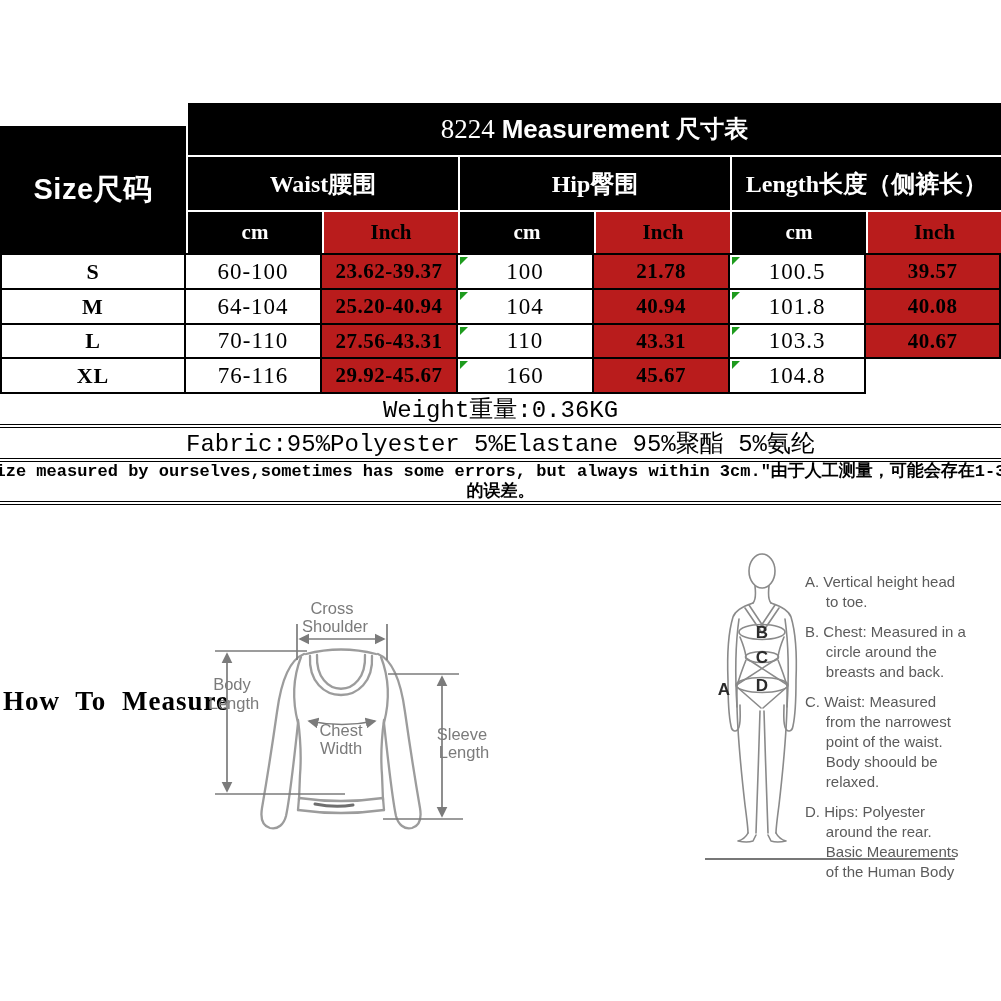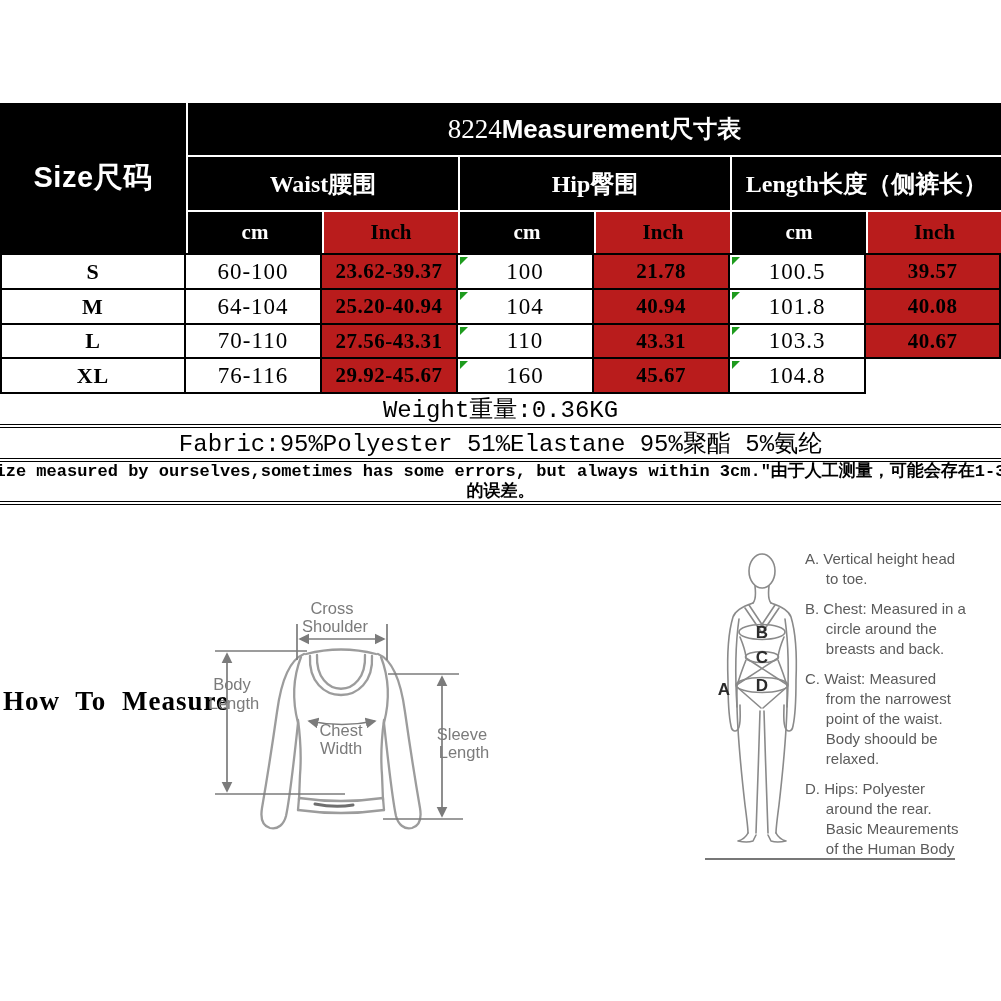--- a/index.html
+++ b/index.html
@@ -1,29 +1,29 @@
 <!DOCTYPE html>
 <html><head>
 <meta charset="utf-8">
 <style>
   html,body{margin:0;padding:0;background:#fff;}
   .serif{font-family:"Liberation Serif","DejaVu Serif",serif;}
   .mono{font-family:"Liberation Mono","DejaVu Sans Mono",monospace;}
-  .sans{font-family:"Liberation Sans","DejaVu Sans",sans-serif;}
+  .sans{font-family:"Liberation Sans","DejaVu Sans",sans-serif;margin-top:23px;}
   #stage{position:relative;width:1001px;height:1001px;background:#fff;overflow:hidden;}
 
   
   .size-table{position:absolute;left:0;top:103px;width:1001px;height:402px;display:grid;
     grid-template-columns:186px 136px 136px 136px 136px 136px 135px;
     grid-template-rows:52px 55px 43px 37px 35px 34px 35px 34px 34px 43px;}
   .cell{display:flex;align-items:center;justify-content:center;box-sizing:border-box;position:relative;}
   .blk{background:#000;color:#fff;}
   .ylw{background:#b91c1c;color:#000;}
   .wht{background:#fff;color:#000;}
-  .bL-w{border-left:2px solid #fff;} .bT-w{border-top:2px solid #fff;}
+  .bL-w{border-left:2px solid #fff;gap:7px;} .bT-w{border-top:2px solid #fff;}
   .bL-k{border-left:2px solid #000;} .bT-k{border-top:2px solid #000;}
   .bR-k{border-right:2px solid #000;} .bB-k{border-bottom:2px solid #000;}
   .c-sizeh{grid-column:1;grid-row:1/4;font-size:29px;font-weight:700;letter-spacing:.5px;}
   .c-title{grid-column:2/8;grid-row:1;}
   .t-code{font-family:"Liberation Serif","DejaVu Serif",serif;font-size:27px;font-weight:400;}
   .t-en{font-family:"Liberation Sans","DejaVu Sans",sans-serif;font-size:26px;font-weight:700;}
   .t-cn{font-family:"Liberation Sans","DejaVu Sans",sans-serif;font-size:24px;font-weight:700;}
   .c-group{grid-row:2;font-size:24px;font-weight:700;}
   .g1{grid-column:2/4;} .g2{grid-column:4/6;} .g3{grid-column:6/8;}
   .c-unit{grid-row:3;font-size:21px;font-weight:700;}
@@ -144,21 +144,21 @@
         <i class="gtri"></i>
         <span>160</span>
       </div>
     <div class="cell ylw d-inch bR-k bB-k" style="grid-row:7;grid-column:5">45.67</div>
     <div class="cell wht d bR-k bB-k" style="grid-row:7;grid-column:6">
         <i class="gtri"></i>
         <span>104.8</span>
       </div>
 
     <div class="full-row mono r-weight" style="grid-row:8">Weight重量:0.36KG</div>
-    <div class="full-row mono r-fabric" style="grid-row:9">Fabric:95%Polyester  51%Elastane 95%聚酯  5%氨纶</div>
+    <div class="full-row mono r-fabric" style="grid-row:9">Fabric:95%Polyester  5%Elastane 95%聚酯  5%氨纶</div>
     <div class="full-row mono r-disc" style="grid-row:10">
       <span class="disc1">″Size measured by ourselves,sometimes has some errors, but always within 3cm.″由于人工测量，可能会存在1-3cm</span>
       <span class="disc2">的误差。</span>
     </div>
   </div>
 
   <div class="howto serif">How To Measure</div>
 
   <svg class="shirt-svg" width="310" height="300" viewBox="0 0 310 300">
     <defs>

